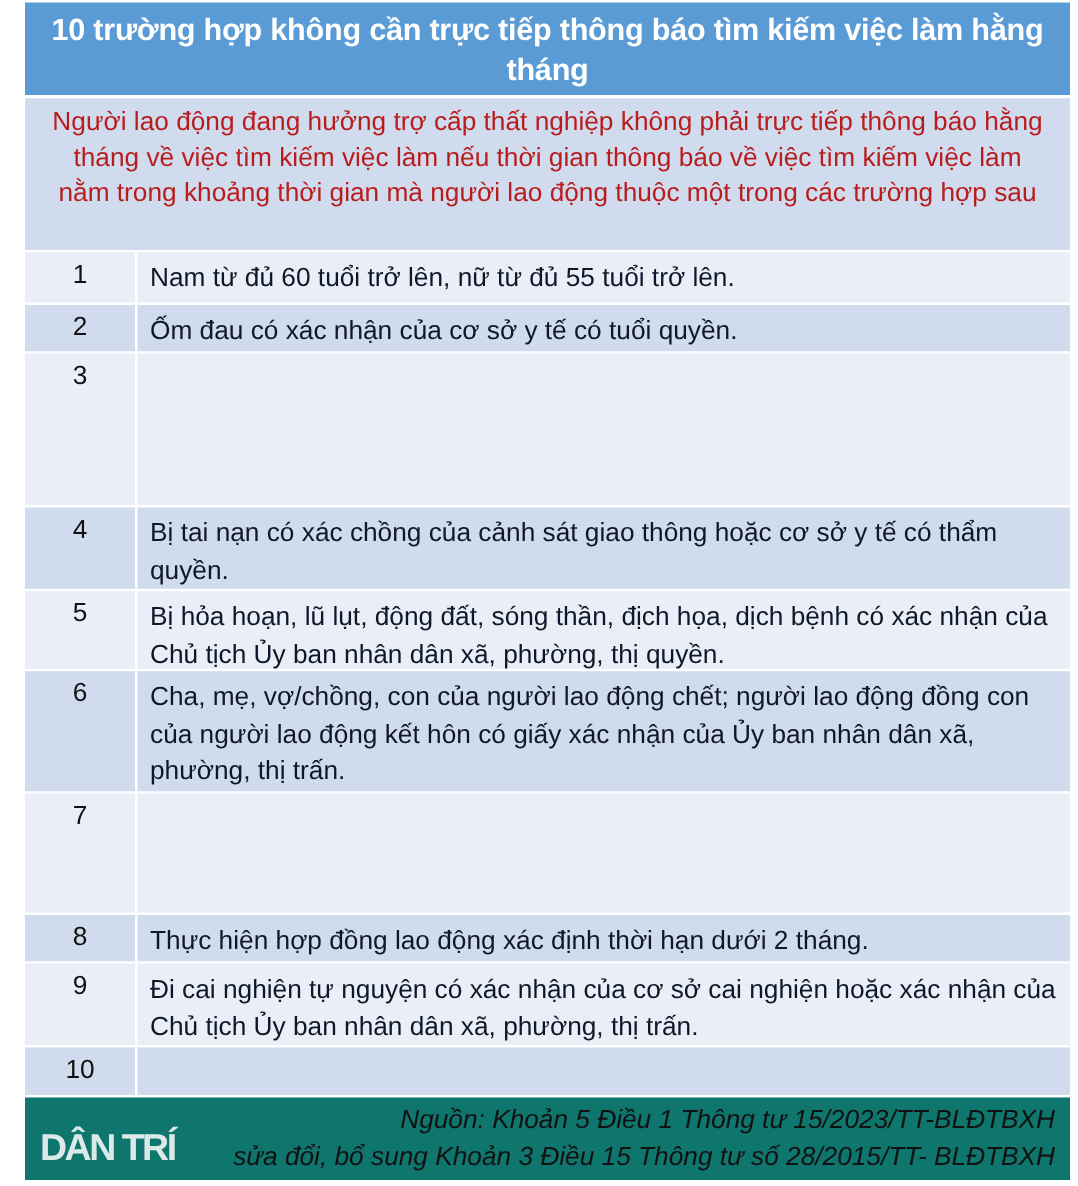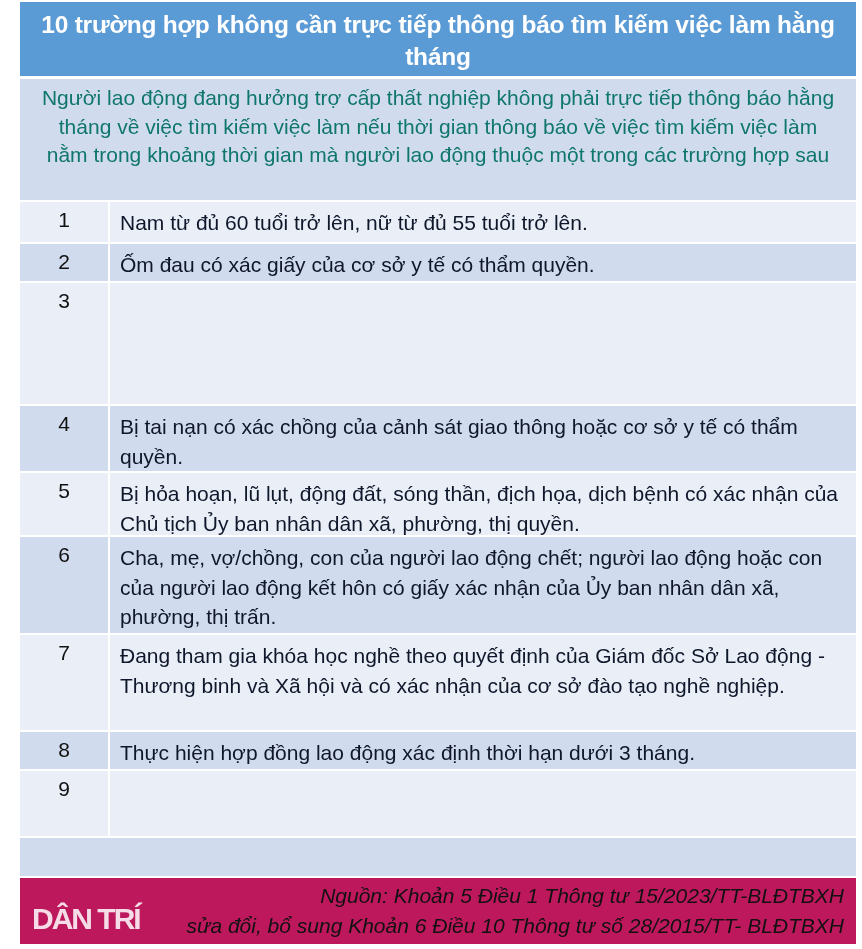--- a/index.html
+++ b/index.html
@@ -8,36 +8,36 @@
     font-family: "Liberation Sans", sans-serif; overflow: hidden; position: relative;
   }
   .table { position: absolute; left: 0; top: 2px; width: 836px; margin-left: 20px; }
   .title {
     background: #5B9BD5; color: #ffffff; font-weight: bold;
     font-size: 24.5px; line-height: 32px; text-align: center;
     height: 77px; box-sizing: border-box; padding-top: 7px;
     border-bottom: 3px solid #ffffff; letter-spacing: -0.2px;
   }
   .intro {
-    background: #D0DBED; color: #0f766e; font-size: 21px; line-height: 28.5px;
+    background: #D0DBED; color: #b91c1c; font-size: 21px; line-height: 28.5px;
     text-align: center; height: 123px; box-sizing: border-box; padding: 5px 20px 0 20px;
     border-bottom: 2px solid #ffffff;
   }
   .row { display: flex; border-bottom: 2px solid #ffffff; box-sizing: border-box; }
   .row.light { background: #E9EEF7; }
   .row.dark { background: #D0DBED; }
   .num {
     width: 90px; flex: 0 0 90px; box-sizing: border-box; text-align: center;
     border-right: 2px solid #ffffff; font-size: 21px; color: #111; padding-top: 6px;
   }
   .txt {
     flex: 1; padding: 6px 8px 0 10px; font-size: 21px; line-height: 29.5px; color: #0f172a;
   }
   .footer {
-    background: #be185d; height: 66px; position: relative; box-sizing: border-box;
+    background: #0f766e; height: 66px; position: relative; box-sizing: border-box;
     text-align: right; padding: 3px 12px 0 0; font-style: italic; font-size: 21px;
     line-height: 29.5px; color: #111;
   }
   .watermark {
     position: absolute; left: 12px; top: 26px; font-weight: bold; font-size: 30px;
     color: rgba(255,255,255,0.85); letter-spacing: -2px; font-style: normal;
   }
 </style>
 </head>
 <body>
@@ -45,49 +45,50 @@
 <div class="table">
   <div class="title">10 trường hợp không cần trực tiếp thông báo tìm kiếm việc làm hằng tháng</div>
   <div class="intro">Người lao động đang hưởng trợ cấp thất nghiệp không phải trực tiếp thông báo hằng tháng về việc tìm kiếm việc làm nếu thời gian thông báo về việc tìm kiếm việc làm nằm trong khoảng thời gian mà người lao động thuộc một trong các trường hợp sau</div>
 
   <div class="row light" style="height:42px">
     <div class="num">1</div>
     <div class="txt">Nam từ đủ 60 tuổi trở lên, nữ từ đủ 55 tuổi trở lên.</div>
   </div>
   <div class="row dark" style="height:39px">
     <div class="num">2</div>
-    <div class="txt">Ốm đau có xác giấy của cơ sở y tế có thẩm quyền.</div>
+    <div class="txt">Ốm đau có xác nhận của cơ sở y tế có tuổi quyền.</div>
   </div>
   <div class="row light" style="height:123px">
     <div class="num">3</div>
   </div>
   <div class="row dark" style="height:67px">
     <div class="num">4</div>
     <div class="txt">Bị tai nạn có xác chồng của cảnh sát giao thông hoặc cơ sở y tế có thẩm quyền.</div>
   </div>
   <div class="row light" style="height:64px">
     <div class="num">5</div>
     <div class="txt">Bị hỏa hoạn, lũ lụt, động đất, sóng thần, địch họa, dịch bệnh có xác nhận của Chủ tịch Ủy ban nhân dân xã, phường, thị quyền.</div>
   </div>
   <div class="row dark" style="height:98px">
     <div class="num">6</div>
-    <div class="txt">Cha, mẹ, vợ/chồng, con của người lao động chết; người lao động hoặc con của người lao động kết hôn có giấy xác nhận của Ủy ban nhân dân xã, phường, thị trấn.</div>
+    <div class="txt">Cha, mẹ, vợ/chồng, con của người lao động chết; người lao động đồng con của người lao động kết hôn có giấy xác nhận của Ủy ban nhân dân xã, phường, thị trấn.</div>
   </div>
   <div class="row light" style="height:97px">
     <div class="num">7</div>
-    <div class="txt">Đang tham gia khóa học nghề theo quyết định của Giám đốc Sở Lao động - Thương binh và Xã hội và có xác nhận của cơ sở đào tạo nghề nghiệp.</div>
   </div>
   <div class="row dark" style="height:39px">
     <div class="num">8</div>
-    <div class="txt">Thực hiện hợp đồng lao động xác định thời hạn dưới 3 tháng.</div>
+    <div class="txt">Thực hiện hợp đồng lao động xác định thời hạn dưới 2 tháng.</div>
   </div>
   <div class="row light" style="height:67px">
     <div class="num">9</div>
+    <div class="txt">Đi cai nghiện tự nguyện có xác nhận của cơ sở cai nghiện hoặc xác nhận của Chủ tịch Ủy ban nhân dân xã, phường, thị trấn.</div>
   </div>
   <div class="row dark" style="height:40px">
+    <div class="num">10</div>
   </div>
 
   <div class="footer">
     <span class="watermark">DÂN TRÍ</span>
     <div>Nguồn: Khoản 5 Điều 1 Thông tư 15/2023/TT-BLĐTBXH</div>
-    <div>sửa đổi, bổ sung Khoản 6 Điều 10 Thông tư số 28/2015/TT- BLĐTBXH</div>
+    <div>sửa đổi, bổ sung Khoản 3 Điều 15 Thông tư số 28/2015/TT- BLĐTBXH</div>
   </div>
 </div>
 
 </body></html>

